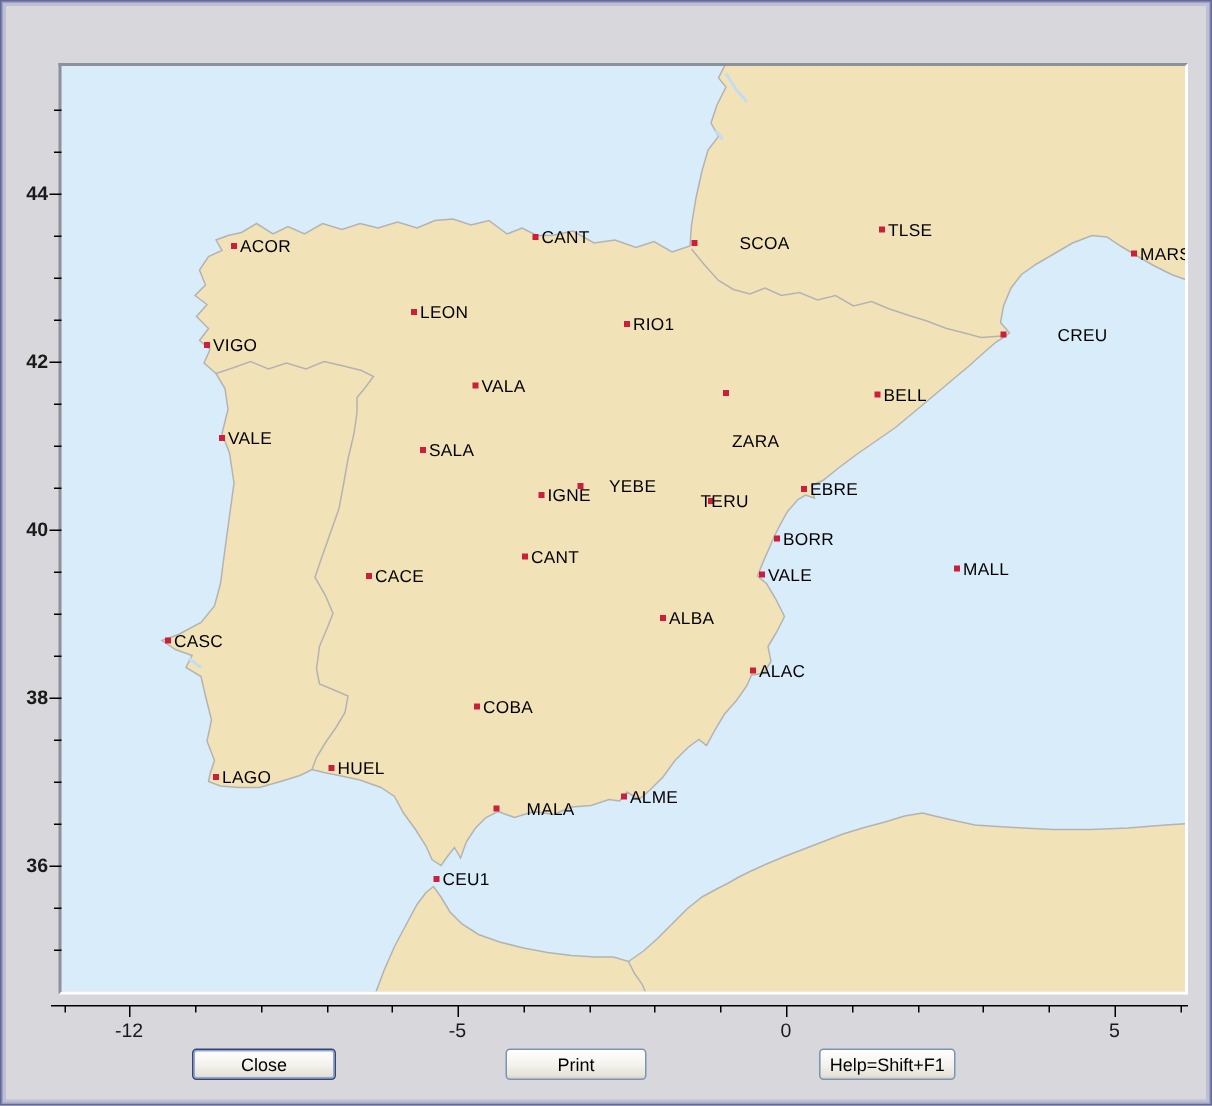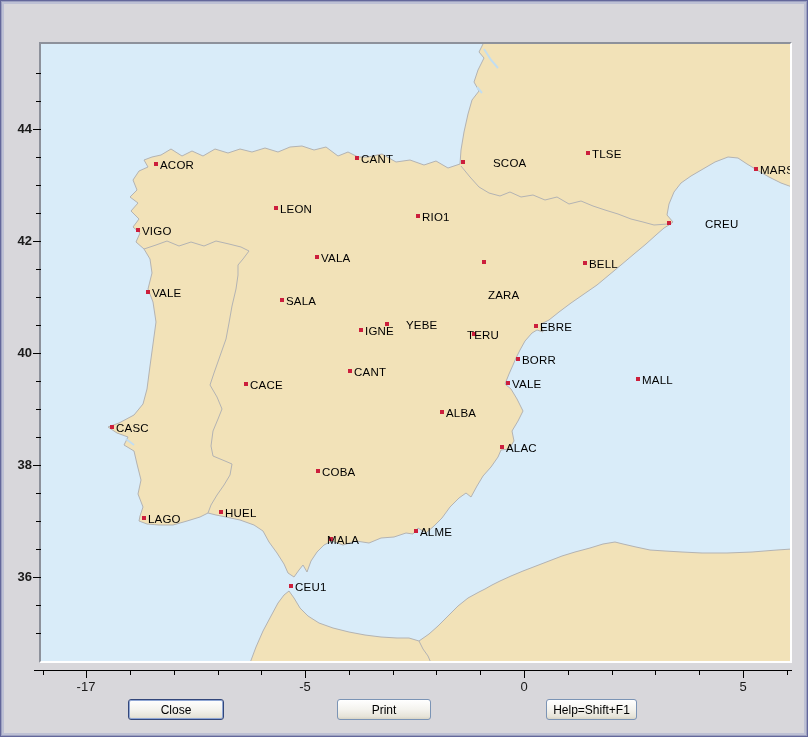--- a/index.html
+++ b/index.html
@@ -155,21 +155,21 @@
         <div class="marker-label" style="left: 465px; top: 404px;">ALAC</div>
         <div class="marker-dot" style="left: 275px; top: 425px; background: rgb(204, 31, 60);"></div>
         <div class="marker-label" style="left: 281px; top: 428px;">COBA</div>
         <div class="marker-dot" style="left: 178px; top: 466px; background: rgb(204, 31, 60);"></div>
         <div class="marker-label" style="left: 184px; top: 469px;">HUEL</div>
         <div class="marker-dot" style="left: 101px; top: 472px; background: rgb(204, 31, 60);"></div>
         <div class="marker-label" style="left: 107px; top: 475px;">LAGO</div>
         <div class="marker-dot" style="left: 373px; top: 485px; background: rgb(204, 31, 60);"></div>
         <div class="marker-label" style="left: 379px; top: 488px;">ALME</div>
         <div class="marker-dot" style="left: 288px; top: 493px; background: rgb(204, 31, 60);"></div>
-        <div class="marker-label" style="left: 286px; top: 496px;">MALA</div>
+        <div class="marker-label" style="left: 310px; top: 496px;">MALA</div>
         <div class="marker-dot" style="left: 248px; top: 540px; background: rgb(204, 31, 60);"></div>
         <div class="marker-label" style="left: 254px; top: 543px;">CEU1</div>
       </div>
   </div>
 
   <div class="axis-layer" id="axis-layer">
       <div class="x-axis-line" style="left: 34px; top: 670px; width: 758px;"></div>
       <div class="tick-x" style="left: 43px; top: 670px; height: 5px;"></div>
       <div class="tick-x" style="left: 86px; top: 670px; height: 8px;"></div>
       <div class="tick-x" style="left: 130px; top: 670px; height: 5px;"></div>
@@ -181,21 +181,21 @@
       <div class="tick-x" style="left: 393px; top: 670px; height: 5px;"></div>
       <div class="tick-x" style="left: 436px; top: 670px; height: 5px;"></div>
       <div class="tick-x" style="left: 480px; top: 670px; height: 5px;"></div>
       <div class="tick-x" style="left: 524px; top: 670px; height: 8px;"></div>
       <div class="tick-x" style="left: 568px; top: 670px; height: 5px;"></div>
       <div class="tick-x" style="left: 612px; top: 670px; height: 5px;"></div>
       <div class="tick-x" style="left: 655px; top: 670px; height: 5px;"></div>
       <div class="tick-x" style="left: 699px; top: 670px; height: 5px;"></div>
       <div class="tick-x" style="left: 743px; top: 670px; height: 8px;"></div>
       <div class="tick-x" style="left: 787px; top: 670px; height: 5px;"></div>
-      <div class="xlabel" style="left: 86px; top: 679px;">-17</div>
+      <div class="xlabel" style="left: 86px; top: 679px;">-12</div>
       <div class="xlabel" style="left: 305px; top: 679px;">-5</div>
       <div class="xlabel" style="left: 524px; top: 679px;">0</div>
       <div class="xlabel" style="left: 743px; top: 679px;">5</div>
       <div class="tick-y" style="left: 36px; top: 73px; width: 5px;"></div>
       <div class="tick-y" style="left: 36px; top: 101px; width: 5px;"></div>
       <div class="tick-y" style="left: 33px; top: 129px; width: 8px;"></div>
       <div class="tick-y" style="left: 36px; top: 157px; width: 5px;"></div>
       <div class="tick-y" style="left: 36px; top: 185px; width: 5px;"></div>
       <div class="tick-y" style="left: 36px; top: 213px; width: 5px;"></div>
       <div class="tick-y" style="left: 33px; top: 241px; width: 8px;"></div>

